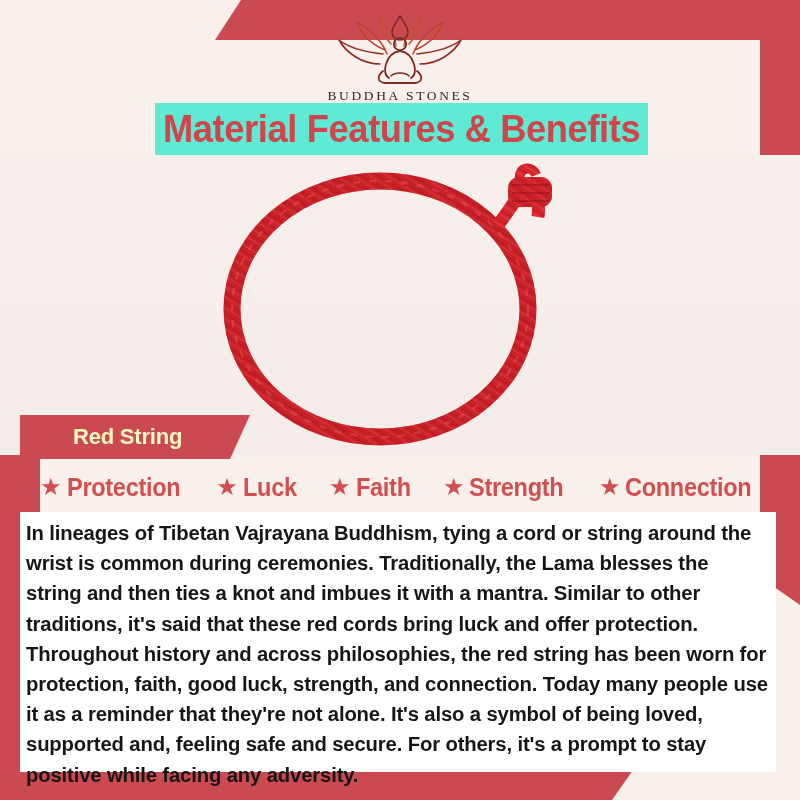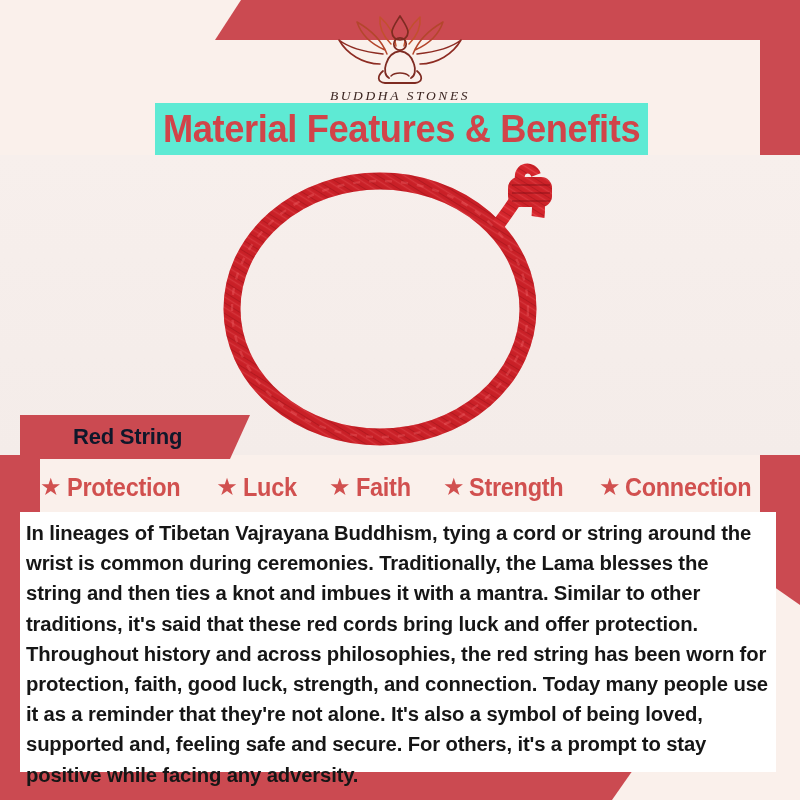--- a/index.html
+++ b/index.html
@@ -26,21 +26,21 @@
     clip-path:polygon(0 28px,100% 0,100% 100%,0 100%);
   }
   .band-bottom{
     left:0;bottom:0;width:640px;height:40px;
     clip-path:polygon(0 0,100% 0,calc(100% - 28px) 100%,0 100%);
   }
 
   
   .logo-wrap{
     position:absolute;top:14px;left:0;right:0;
-    display:flex;flex-direction:column;align-items:center;font-style:italic;
+    display:flex;flex-direction:column;align-items:center;
   }
   .logo-mark{width:150px;height:72px;display:block;}
   .logo-word{
     margin-top:2px;
     font-family:"Liberation Serif", serif;
     font-size:13.5px;letter-spacing:2.6px;color:#3a2420;
     font-weight:400;
   }
 
   .title-bar{
@@ -68,21 +68,21 @@
 
   
   .tag{
     position:absolute;top:415px;left:20px;height:44px;width:230px;
     background:#cb4a51;
     clip-path:polygon(0 0,100% 0,calc(100% - 20px) 100%,0 100%);
     display:flex;align-items:center;
   }
   .tag-label{
     margin-left:53px;
-    color:#0f172a;font-weight:700;font-size:22px;
+    color:#fef9c3;font-weight:700;font-size:22px;
     letter-spacing:-0.2px;
   }
 
   
   .features{
     position:absolute;top:468px;left:40px;width:720px;height:38px;
     display:flex;align-items:center;justify-content:space-between;
     color:#d1504f;
   }
   .feature{display:flex;align-items:center;white-space:nowrap;}

